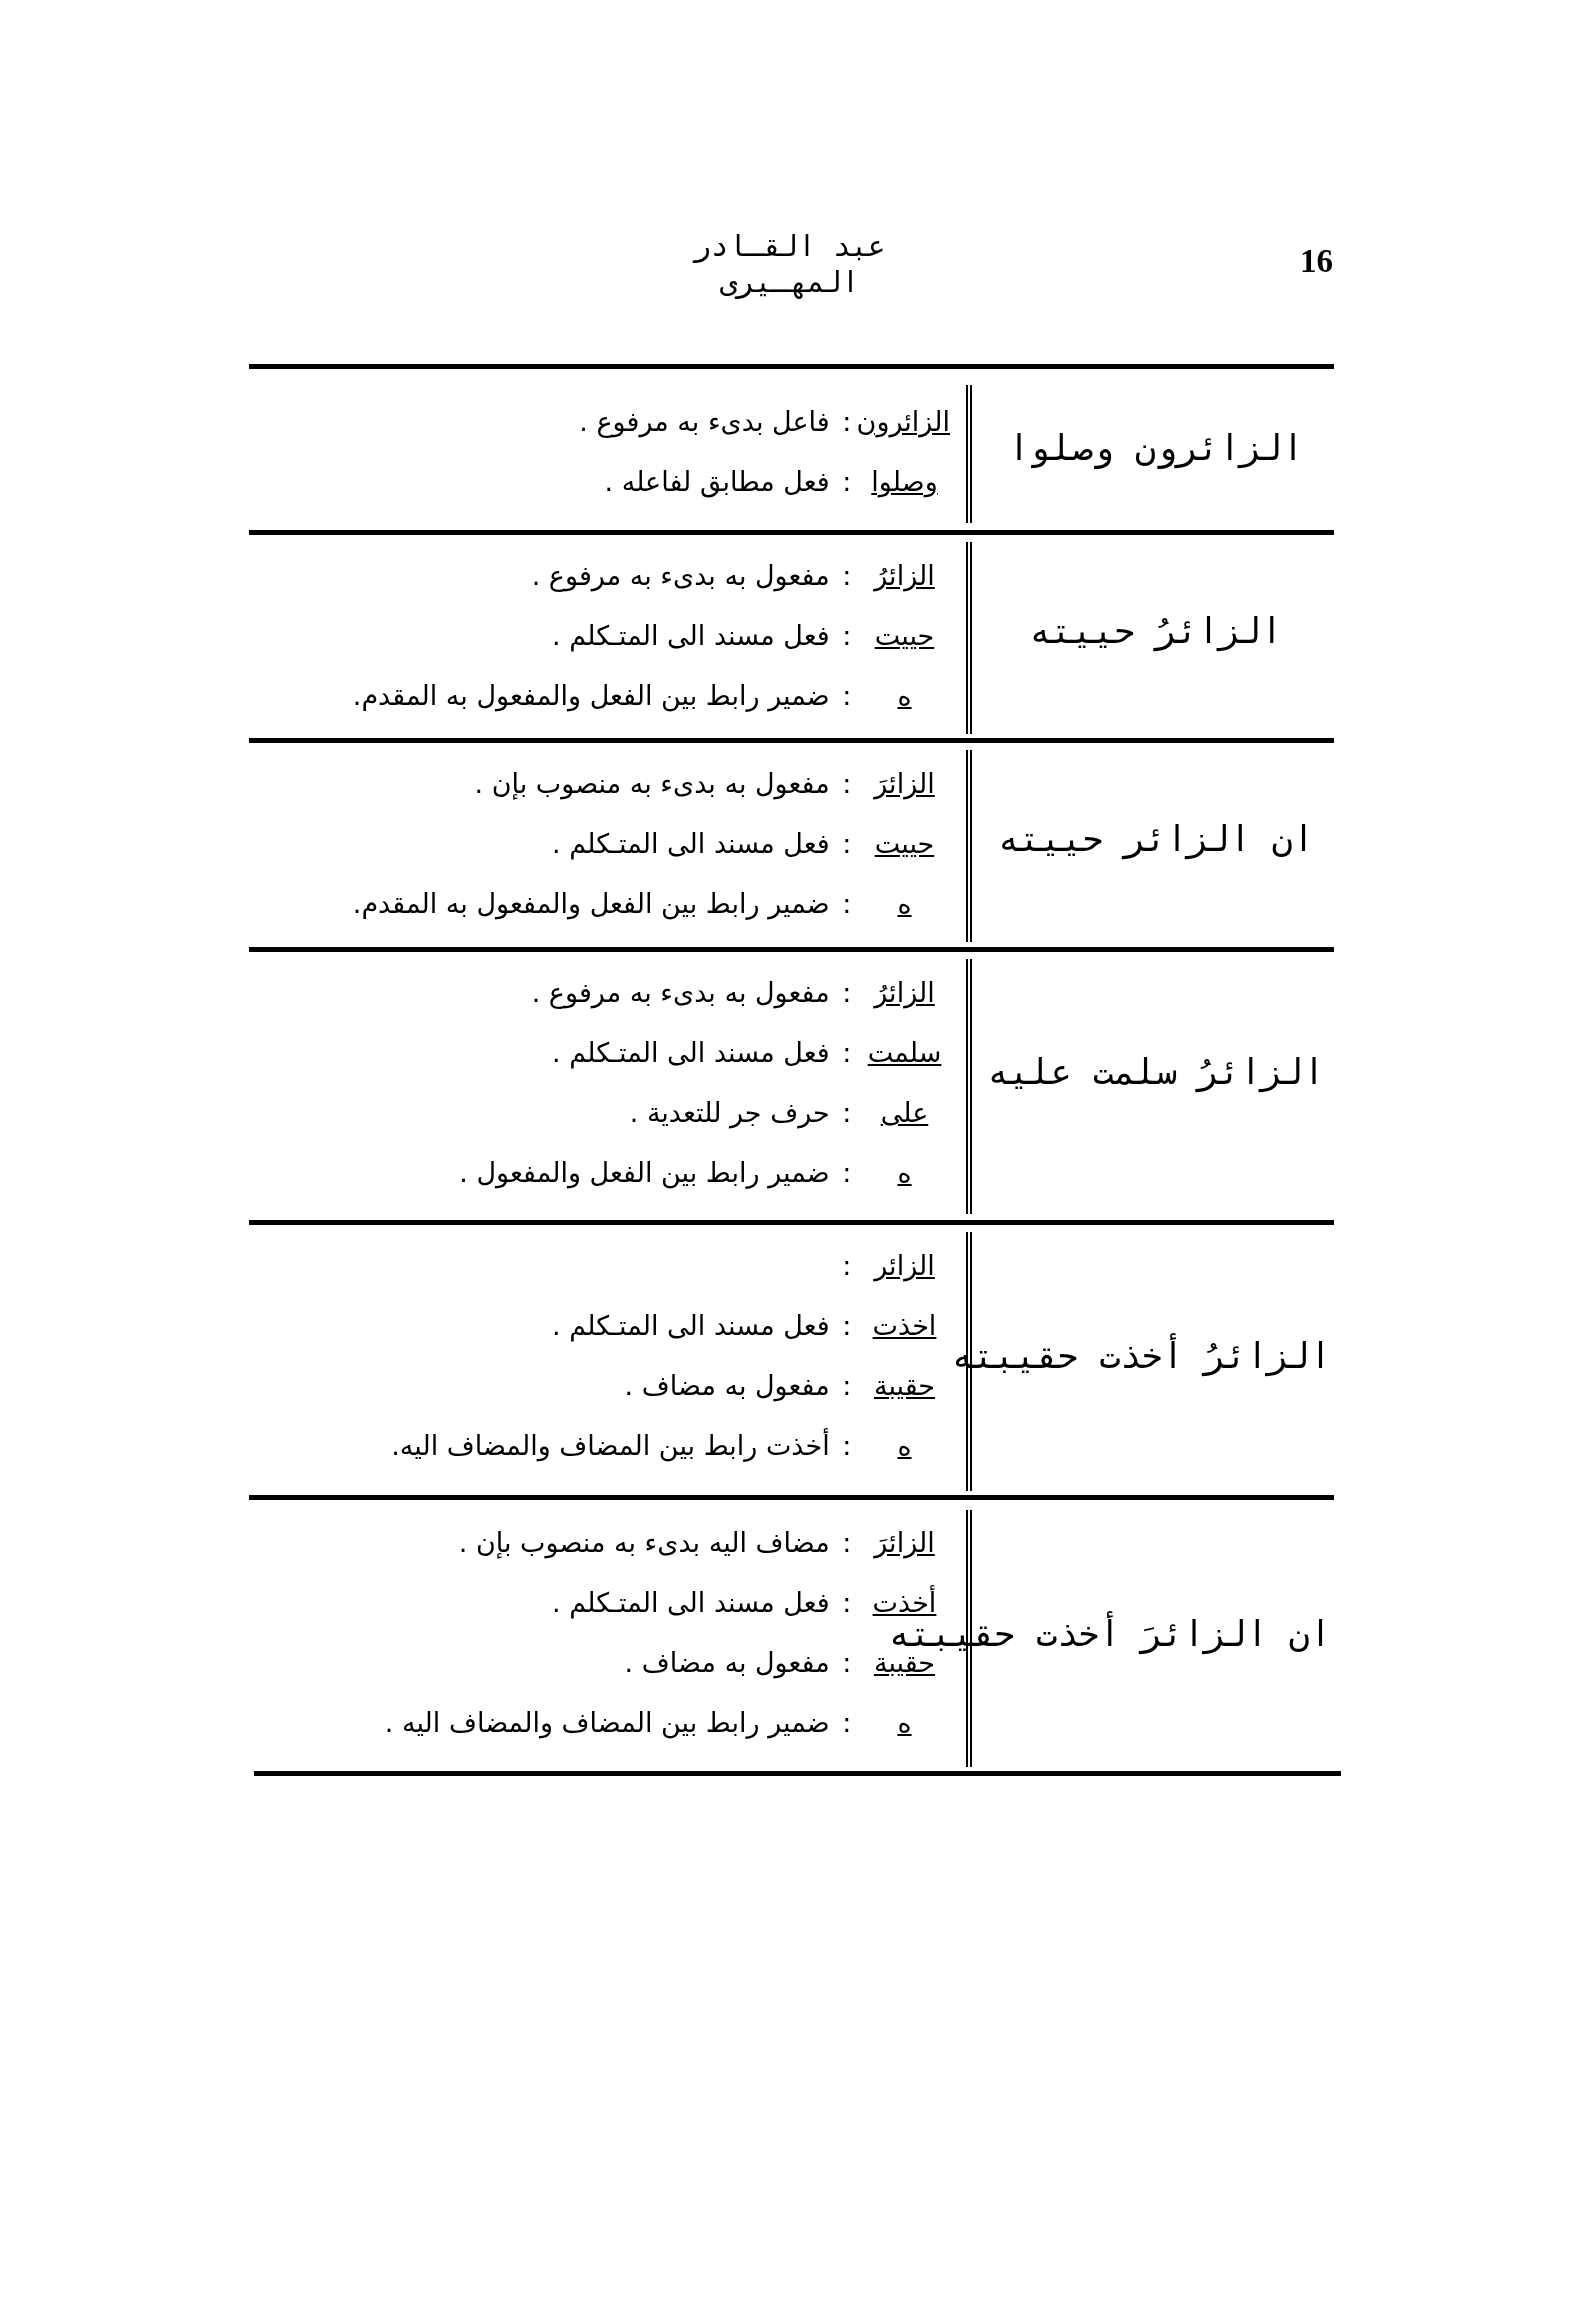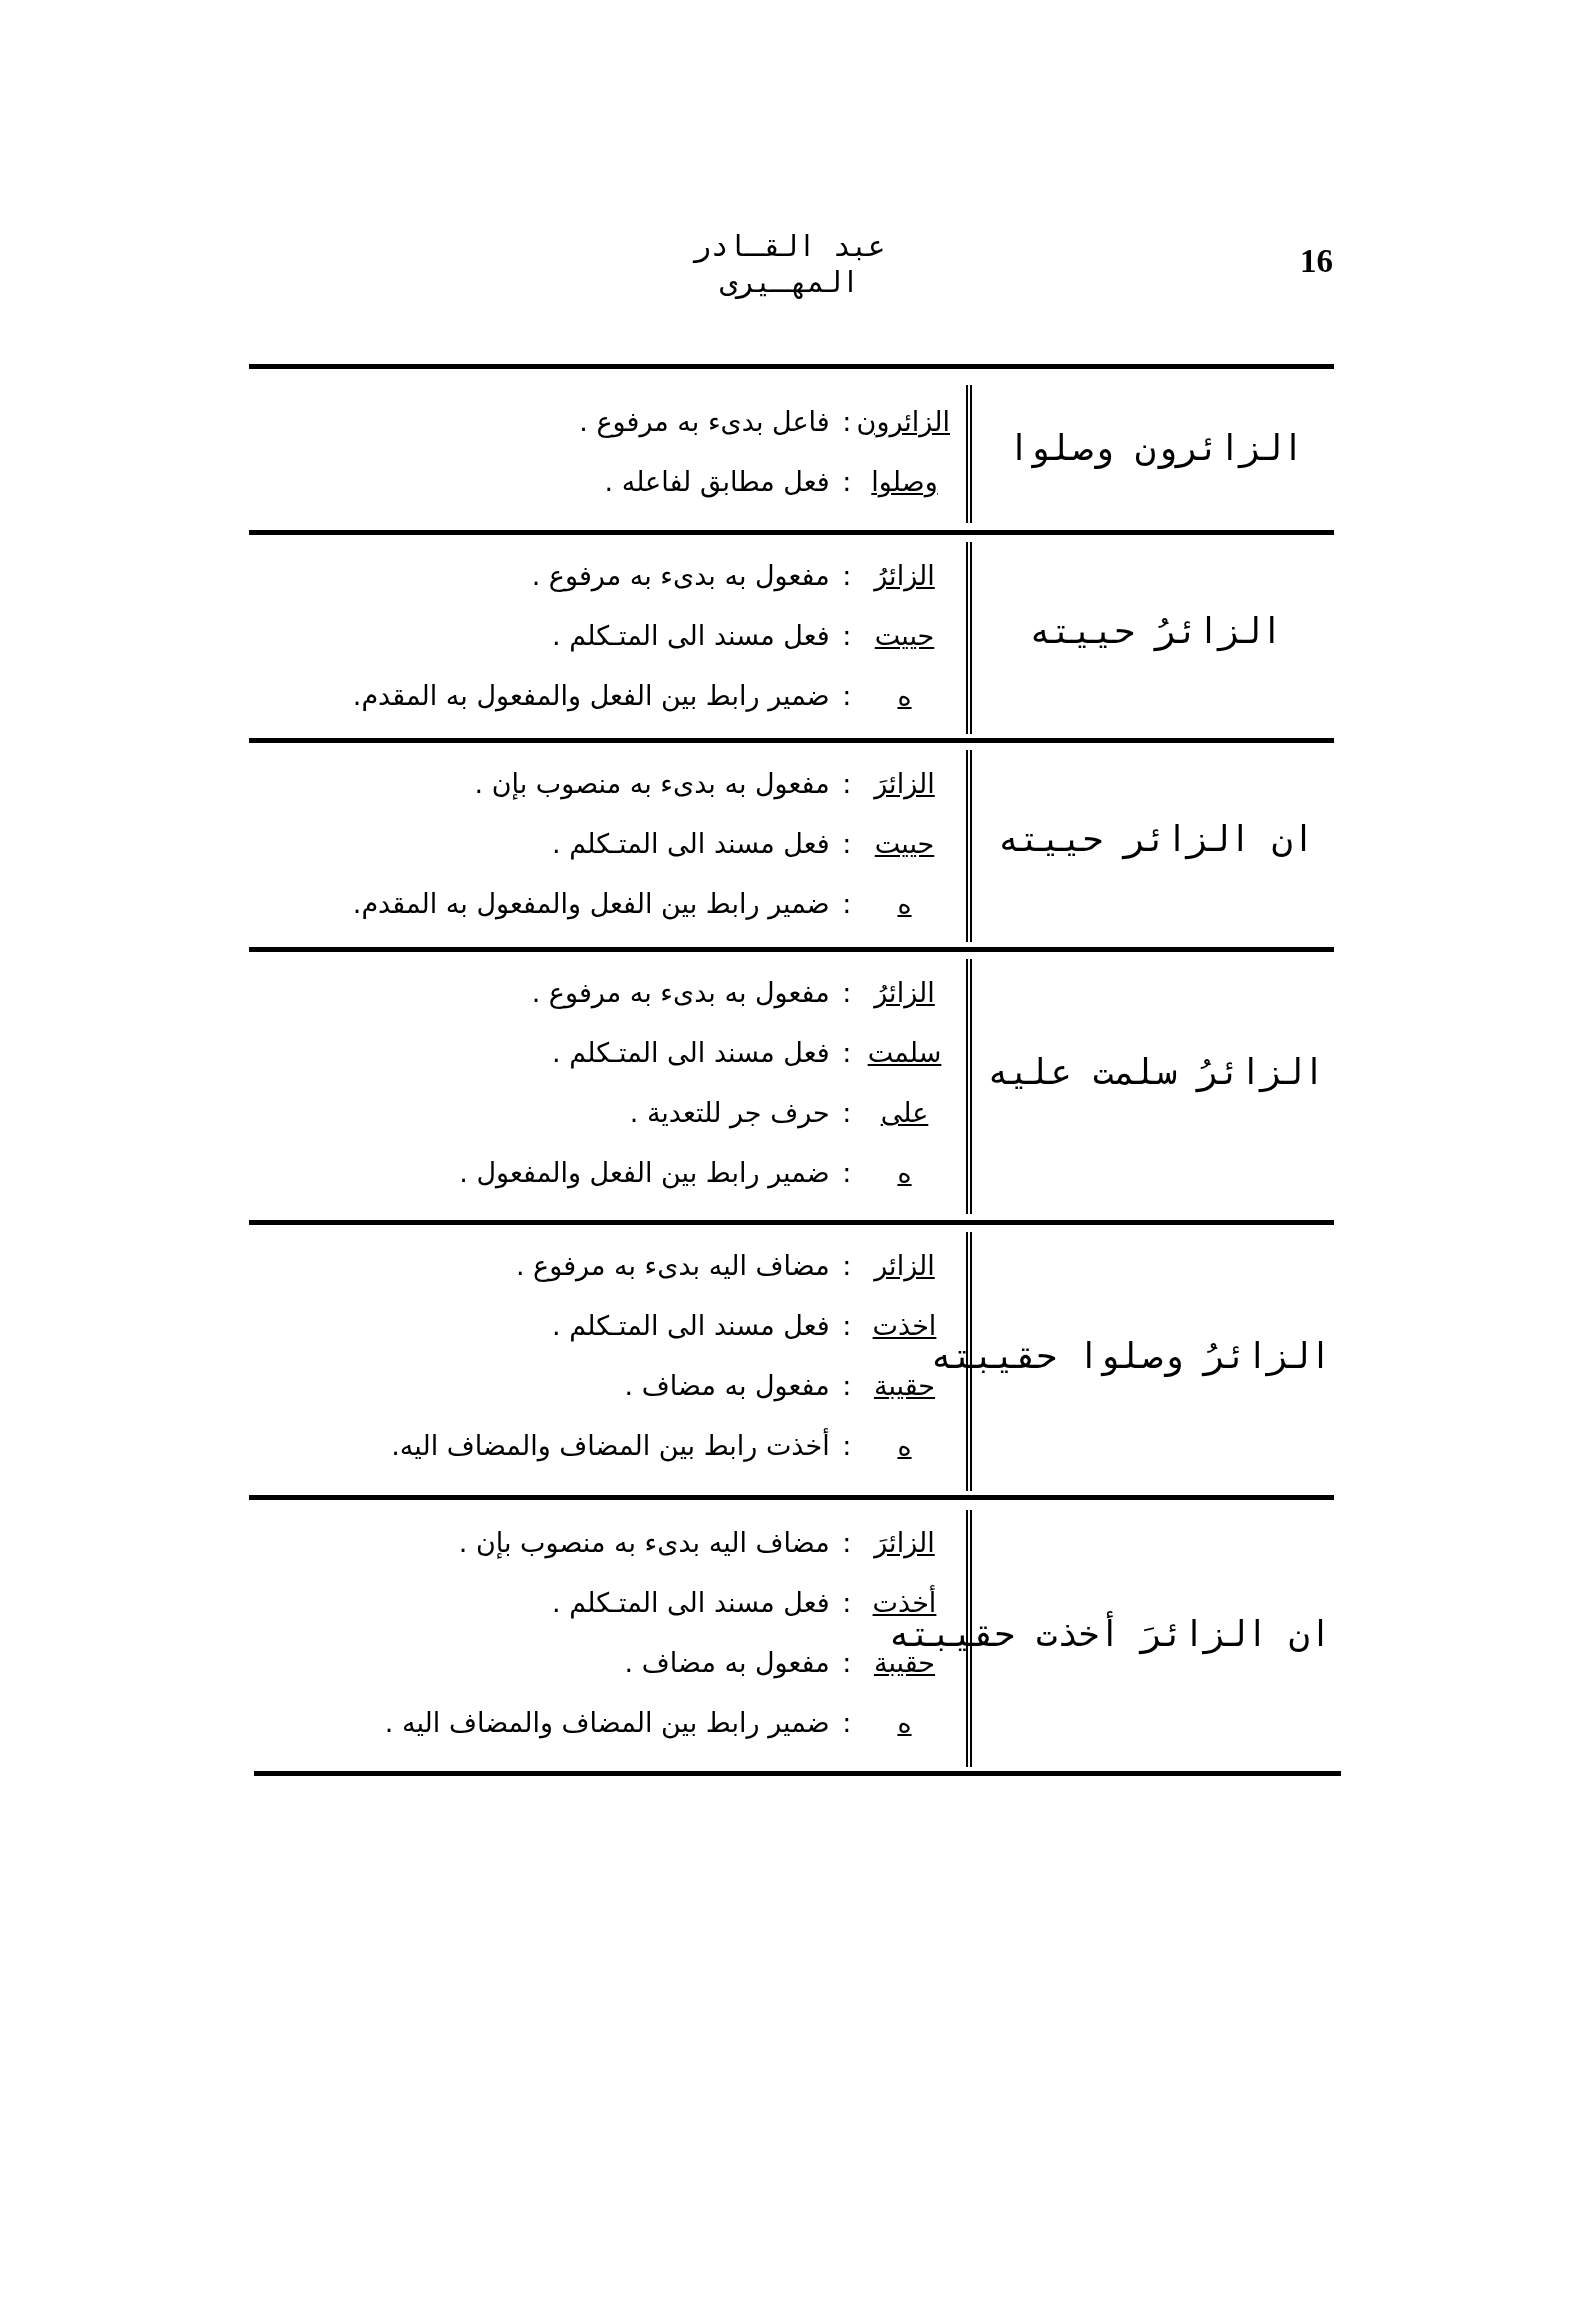--- a/index.html
+++ b/index.html
@@ -203,26 +203,25 @@
       <div class="an-line">
         <span class="an-word">ه</span>
         <span class="an-colon">:</span>
         <span class="an-desc">ضمير رابط بين الفعل والمفعول .</span>
       </div>
     </div>
   </div>
 
   <div class="row" style="top:861px; height:270px;">
     <div class="dbl-line" style="top:6.5px; height:259px;"></div>
-    <div class="sentence" style="top:111px;">الزائرُ وصلوا حقيبته</div>
+    <div class="sentence" style="top:111px;">الزائرُ أخذت حقيبته</div>
     <div class="analysis" style="top:11.4px;">
       <div class="an-line">
         <span class="an-word">الزائر</span>
         <span class="an-colon">:</span>
-        <span class="an-desc">مضاف اليه بدىء به مرفوع .</span>
       </div>
       <div class="an-line">
         <span class="an-word">اخذت</span>
         <span class="an-colon">:</span>
         <span class="an-desc">فعل مسند الى المتـكلم .</span>
       </div>
       <div class="an-line">
         <span class="an-word">حقيبة</span>
         <span class="an-colon">:</span>
         <span class="an-desc">مفعول به مضاف .</span>

